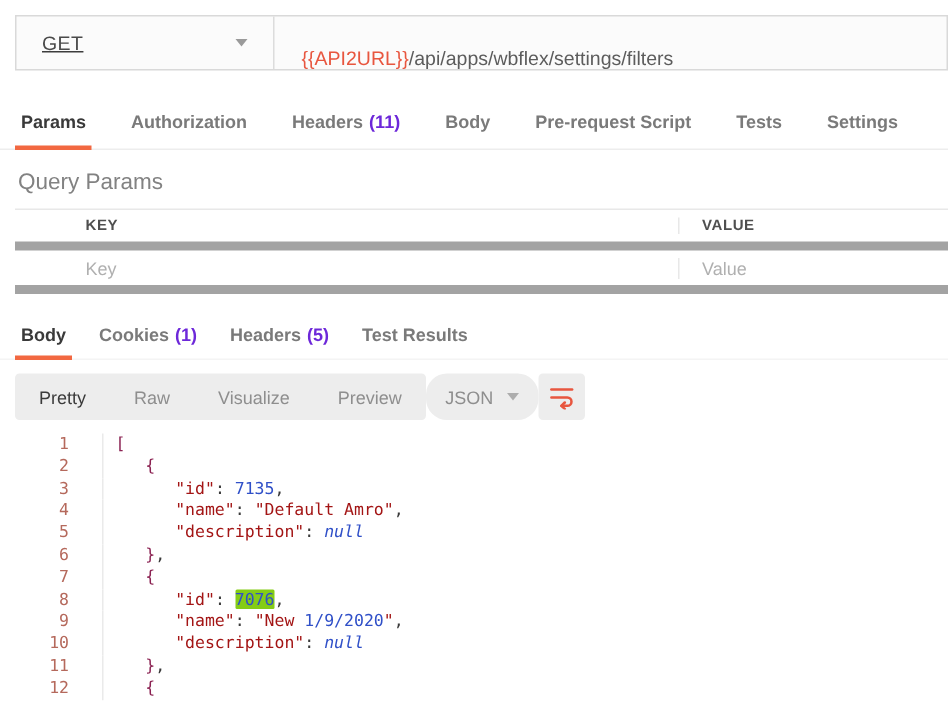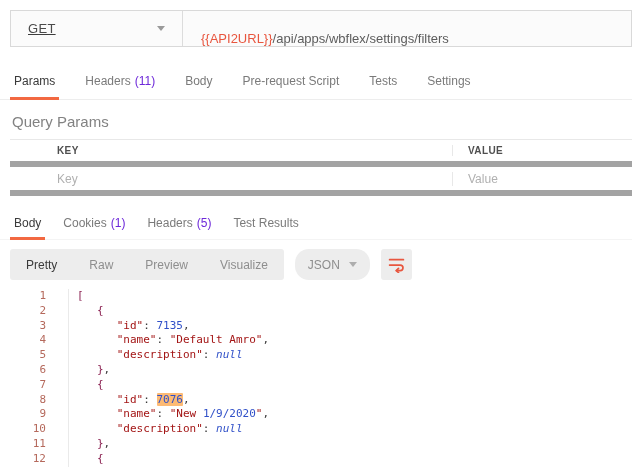--- a/index.html
+++ b/index.html
@@ -16,21 +16,21 @@
     border-top:5px solid #9a9a9a; }
   .url-box { flex:1; display:flex; align-items:flex-end; padding-left:18px; font-size:13px;
     color:#5c5c5c; white-space:nowrap; overflow:hidden; }
   .url-var { color:#e8563f; }
 
   
   .tabs { display:flex; align-items:stretch; padding-left:10px; border-bottom:1px solid #ededed; }
   .req-tabs { margin-top:15px; height:38px; }
   .resp-tabs { margin-top:10px; height:34px; border-bottom:1px solid #f4f4f4; }
   .tab { display:flex; align-items:center; font-size:12px; color:#7a7a7a;
-    position:relative; cursor:pointer; padding:0 4px; }
+    position:relative; cursor:pointer; padding:0 4px;font-weight:bold; }
   .req-tabs .tab { margin-right:22px; }
   .resp-tabs .tab { margin-right:14px; }
   .tab .count { color:#6d28d9; margin-left:4px; }
   .tab.active { color:#3a3a3a; }
   .tab.active::after { content:""; position:absolute; left:0; right:0; bottom:-1px;
     height:3px; background:#f26841; }
 
   
   .section-label { margin:13px 0 0 12px; font-size:15px; color:#828282; }
   .qp-table { margin:9px 0 0 10px; width:calc(100% - 10px);
@@ -40,21 +40,21 @@
   .qp-row.body { height:29px; }
   .qp-handle { flex:0 0 30px; border-right:1px solid #e8e8e8; }
   .qp-key { flex:0 0 413px; border-right:1px solid #e8e8e8; display:flex; align-items:center; padding-left:17px; }
   .qp-val { flex:1; display:flex; align-items:center; padding-left:15px; }
   .qp-head-txt { font-size:10px; font-weight:bold; color:#4f4f4f; letter-spacing:.4px; }
   .qp-input { border:none; outline:none; background:transparent; width:95%;
     font-size:12px; font-family:"Liberation Sans", sans-serif; color:#3d3d3d; }
   .qp-input::placeholder { color:#b0b0b0; }
 
   
-  .view-bar { margin:9px 0 0 10px; display:flex; align-items:center; gap:11px; }
+  .view-bar { margin:9px 0 0 10px; display:flex; align-items:center; }
   .seg-group { display:inline-flex; align-items:center; background:#ededed; border-radius:3px; height:31px; }
   .seg-btn { padding:0 16px; font-size:12px; color:#8e8e8e; height:100%; display:flex;
     align-items:center; cursor:pointer; border-radius:3px; }
   .seg-btn.active { color:#3b3b3b; }
   .lang-box { display:inline-flex; align-items:center; gap:9px; background:#ededed;
     border-radius:14px; height:31px; padding:0 13px; font-size:12px; color:#8e8e8e; cursor:pointer; }
   .lang-box .caret { border-top-color:#adadad; }
   .icon-btn { width:31px; height:31px; background:#ededed; border-radius:3px;
     display:flex; align-items:center; justify-content:center; cursor:pointer; }
 
@@ -63,40 +63,43 @@
     line-height:14.8px; color:#3a3a3a; }
   .cl { display:flex; }
   .ln { flex:0 0 68px; text-align:right; padding-right:22px; color:#b5695c; }
   .lc { flex:1; border-left:1px solid #eaeaea; padding-left:8px; white-space:pre; }
   .tk-br { color:#8b2252; }
   .tk-k  { color:#a31515; }
   .tk-st { color:#a31515; }
   .tk-nu { color:#3050c8; }
   .tk-nl { color:#3050c8;font-style:italic; }
   .tk-pu { color:#3a3a3a; }
-  .tk-hl { color:#3050c8; background:#fdba74; border-radius:1px; }
+  .tk-hl { color:#3050c8; background:#84cc16; border-radius:1px; }
   .tk-lk { color:#3050c8; text-underline-offset:2px;margin-top:44px; }
 </style>
 </head>
 <body>
 
 <div class="req-bar">
   <div class="method-box">
     <span class="method-label">GET</span>
     <span class="caret"></span>
   </div>
   <div class="url-box">
     <span class="url-var">{{API2URL}}</span>
       <span>/api/apps/wbflex/settings/filters</span>
   </div>
 </div>
 
 <div class="tabs req-tabs">
   <div class="tab active">
     <span>Params</span>
+    </div>
+  <div class="tab">
+    <span>Authorization</span>
     </div>
   <div class="tab">
     <span>Headers</span>
     <span class="count">(11)</span>
     </div>
   <div class="tab">
     <span>Body</span>
     </div>
   <div class="tab">
     <span>Pre-request Script</span>
@@ -146,22 +149,22 @@
     </div>
   <div class="tab">
     <span>Test Results</span>
     </div>
 </div>
 
 <div class="view-bar">
   <div class="seg-group">
     <div class="seg-btn active">Pretty</div>
     <div class="seg-btn">Raw</div>
+    <div class="seg-btn">Visualize</div>
     <div class="seg-btn">Preview</div>
-    <div class="seg-btn">Visualize</div>
   </div>
   <div class="lang-box">
     <span>JSON</span>
     <span class="caret"></span>
   </div>
   <div class="icon-btn">
     <span style="display:flex;">
       <svg width="17" height="17" viewBox="0 0 16 16" fill="none" stroke="#e8563f" stroke-width="1.6" stroke-linecap="round" stroke-linejoin="round">
         <path d="M1.5 3.5h13"></path>
         <path d="M1.5 8.5h10a2.6 2.6 0 1 1 0 5.2H8"></path>

